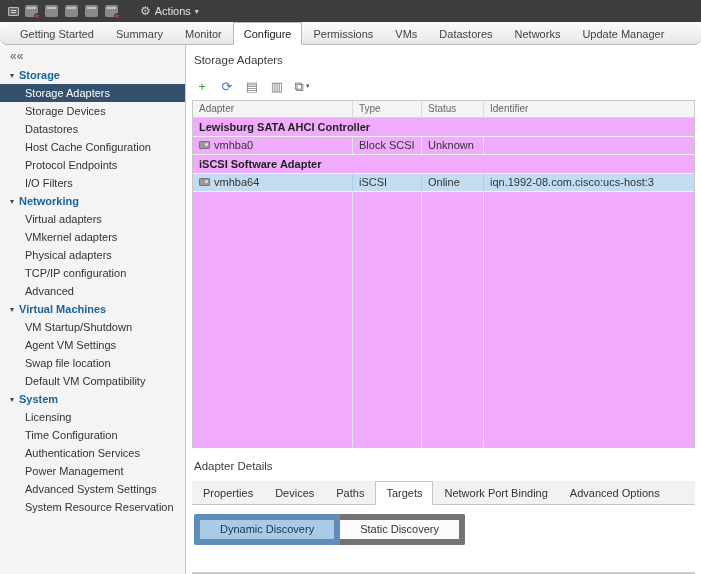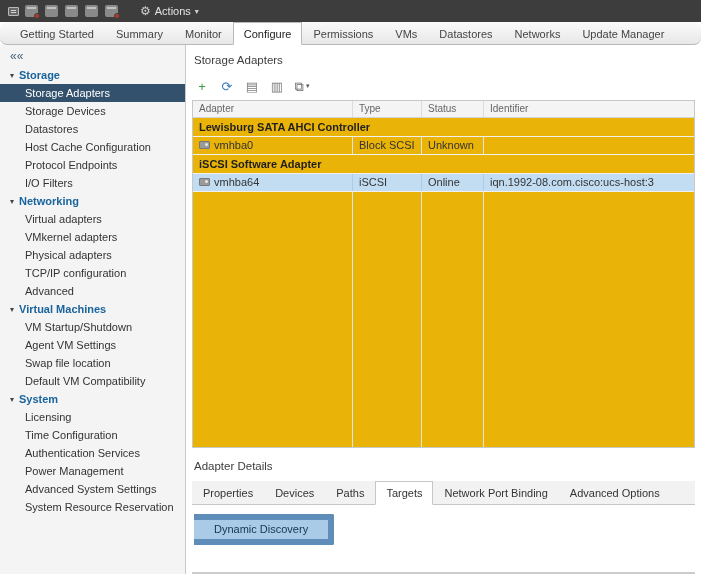--- a/index.html
+++ b/index.html
@@ -37,21 +37,21 @@
 
   
   .main { flex: 1; display: flex; flex-direction: column; padding: 0 6px; overflow: hidden; background: #fff; }
   .panel-title { margin: 9px 0 0 2px; color: #3d3d3d; font-size: 11.5px; }
   .toolbar { display: flex; align-items: center; gap: 9px; margin: 11px 0 5px 2px; }
   .tool { height: 18px; min-width: 16px; display: flex; align-items: center; justify-content: center; gap: 2px; cursor: pointer; }
   .tool .glyph { font-size: 13px; line-height: 1; }
   .tool .tool-caret { font-size: 7px; color: #555; }
 
   
-  .adapters-table { border: 1px solid #c8c8c8; height: 388px; display: flex; flex-direction: column; background: #eab308; }
+  .adapters-table { border: 1px solid #c8c8c8; height: 388px; display: flex; flex-direction: column; background: #f0abfc; }
   .t-header { display: flex; background: #f4f4f4; border-bottom: 1px solid #d4d4d4; color: #666; font-size: 10px; flex: none; }
   .th { padding: 2px 6px 3px; border-right: 1px solid #dcdcdc; white-space: nowrap; overflow: hidden; cursor: pointer; }
   .th.flex { flex: 1; border-right: none; }
   .t-body { flex: 1; display: flex; flex-direction: column; overflow: hidden; }
   .group-row { font-weight: bold; color: #1f1f1f; padding: 3px 6px; border-bottom: 1px solid #f0f0f0; white-space: nowrap; }
   .data-row { display: flex; border-bottom: 1px solid #f0f0f0; cursor: pointer; align-items: center; }
   .data-row .td { padding: 2px 6px 3px; border-right: 1px solid #e4e4e4; display: flex; align-items: center; gap: 4px; white-space: nowrap; overflow: hidden; }
   .td.flex { flex: 1; border-right: none !important; }
   .data-row.selected { background: #c2ddf2; }
   .data-row.selected .td { border-right-color: #aecbe5; }
@@ -234,20 +234,21 @@
         <div class="dtab">Properties</div>
         <div class="dtab">Devices</div>
         <div class="dtab">Paths</div>
         <div class="dtab active">Targets</div>
         <div class="dtab">Network Port Binding</div>
         <div class="dtab">Advanced Options</div>
       </div>
 
     <div class="disc">
         <div class="disc-btn active">Dynamic Discovery</div>
+        <div class="disc-btn">Static Discovery</div>
       </div>
 
     <div class="targets-table">
       <div class="targets-header">iSCSI server</div>
       <div class="targets-body"></div>
     </div>
   </div>
 
 </div>
 

